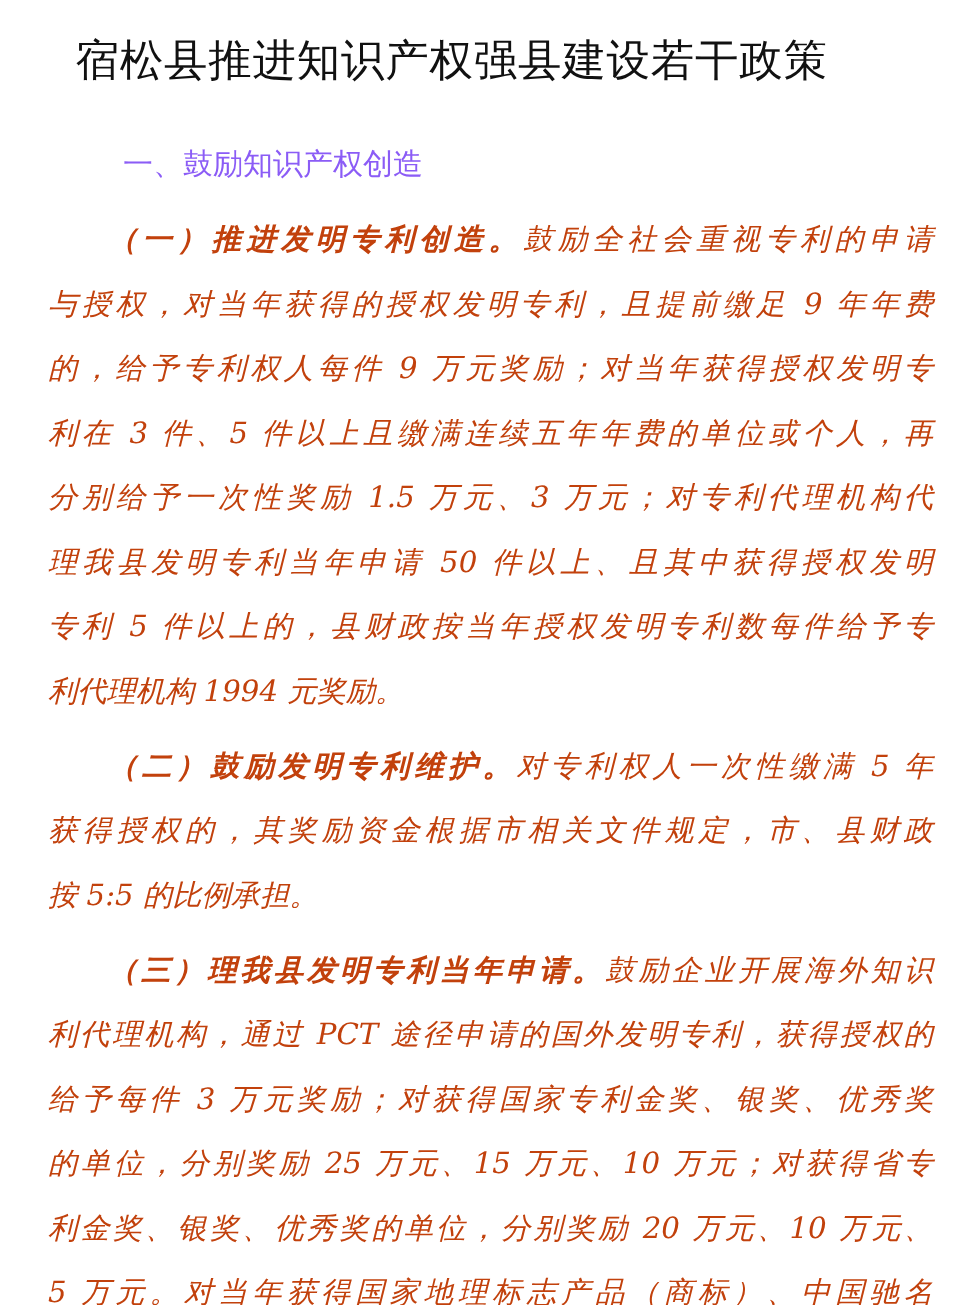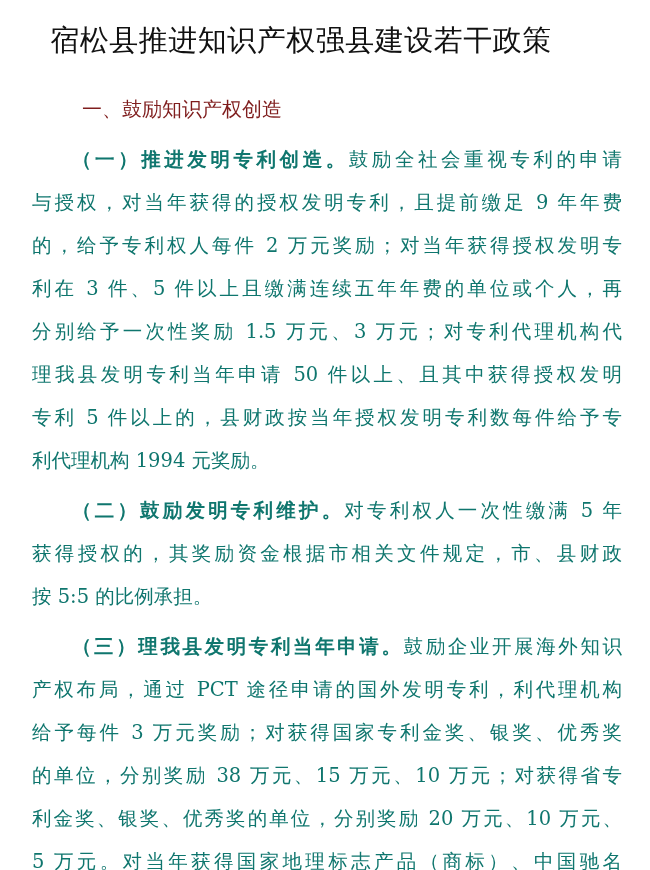--- a/index.html
+++ b/index.html
@@ -11,57 +11,58 @@
   .title {
     position: absolute; left: 0; top: 20px; width: 602px;
     text-align: center;
     font-family: "DejaVu Sans", "Liberation Sans", sans-serif;
     font-size: 29px; letter-spacing: 0.5px; line-height: 40px;
     color: #111;
   }
   .section-heading {
     position: absolute; left: 82px; top: 94px;
     font-family: "DejaVu Sans", "Liberation Sans", sans-serif;
-    font-size: 20px; line-height: 30px; color: #7f1d1d;
+    font-size: 20px; line-height: 30px; color: #8b5cf6;
   }
   .line {
     position: absolute; left: 32px; width: 590px;
     font-size: 19.5px; line-height: 28px; white-space: nowrap;
     text-align: justify; text-align-last: justify;
-    color: #0f766e;
+    color: #c2410c;
+    font-style: italic;
   }
   .line.last { text-align-last: left; }
   .line.indent { left: 72px; width: 550px; }
   .bold { font-family: "DejaVu Sans", "Liberation Sans", sans-serif; font-weight: bold; }
 </style>
 </head>
 <body>
 
 <div>
   <div class="title">宿松县推进知识产权强县建设若干政策</div>
   <div class="section-heading">一、鼓励知识产权创造</div>
 
   <div class="line indent" style="top:146px">
     <span class="bold">（一）推进发明专利创造。</span><span>鼓励全社会重视专利的申请</span>
   </div>
   <div class="line" style="top:189px">与授权，对当年获得的授权发明专利，且提前缴足 9 年年费</div>
-  <div class="line" style="top:232px">的，给予专利权人每件 2 万元奖励；对当年获得授权发明专</div>
+  <div class="line" style="top:232px">的，给予专利权人每件 9 万元奖励；对当年获得授权发明专</div>
   <div class="line" style="top:275px">利在 3 件、5 件以上且缴满连续五年年费的单位或个人，再</div>
   <div class="line" style="top:318px">分别给予一次性奖励 1.5 万元、3 万元；对专利代理机构代</div>
   <div class="line" style="top:361px">理我县发明专利当年申请  50 件以上、且其中获得授权发明</div>
   <div class="line" style="top:404px">专利 5 件以上的，县财政按当年授权发明专利数每件给予专</div>
   <div class="line last" style="top:447px">利代理机构 1994 元奖励。</div>
 
   <div class="line indent" style="top:497px">
     <span class="bold">（二）鼓励发明专利维护。</span><span>对专利权人一次性缴满 5 年</span>
   </div>
   <div class="line" style="top:540px">获得授权的，其奖励资金根据市相关文件规定，市、县财政</div>
   <div class="line last" style="top:583px">按 5:5 的比例承担。</div>
 
   <div class="line indent" style="top:633px">
     <span class="bold">（三）理我县发明专利当年申请。</span><span>鼓励企业开展海外知识</span>
   </div>
-  <div class="line" style="top:676px">产权布局，通过 PCT 途径申请的国外发明专利，利代理机构</div>
+  <div class="line" style="top:676px">利代理机构，通过 PCT 途径申请的国外发明专利，获得授权的</div>
   <div class="line" style="top:719px">给予每件 3 万元奖励；对获得国家专利金奖、银奖、优秀奖</div>
-  <div class="line" style="top:762px">的单位，分别奖励 38 万元、15 万元、10 万元；对获得省专</div>
+  <div class="line" style="top:762px">的单位，分别奖励 25 万元、15 万元、10 万元；对获得省专</div>
   <div class="line" style="top:805px">利金奖、银奖、优秀奖的单位，分别奖励 20 万元、10 万元、</div>
   <div class="line" style="top:848px">5 万元。对当年获得国家地理标志产品（商标）、中国驰名</div>
 </div>
 
 </body></html>

